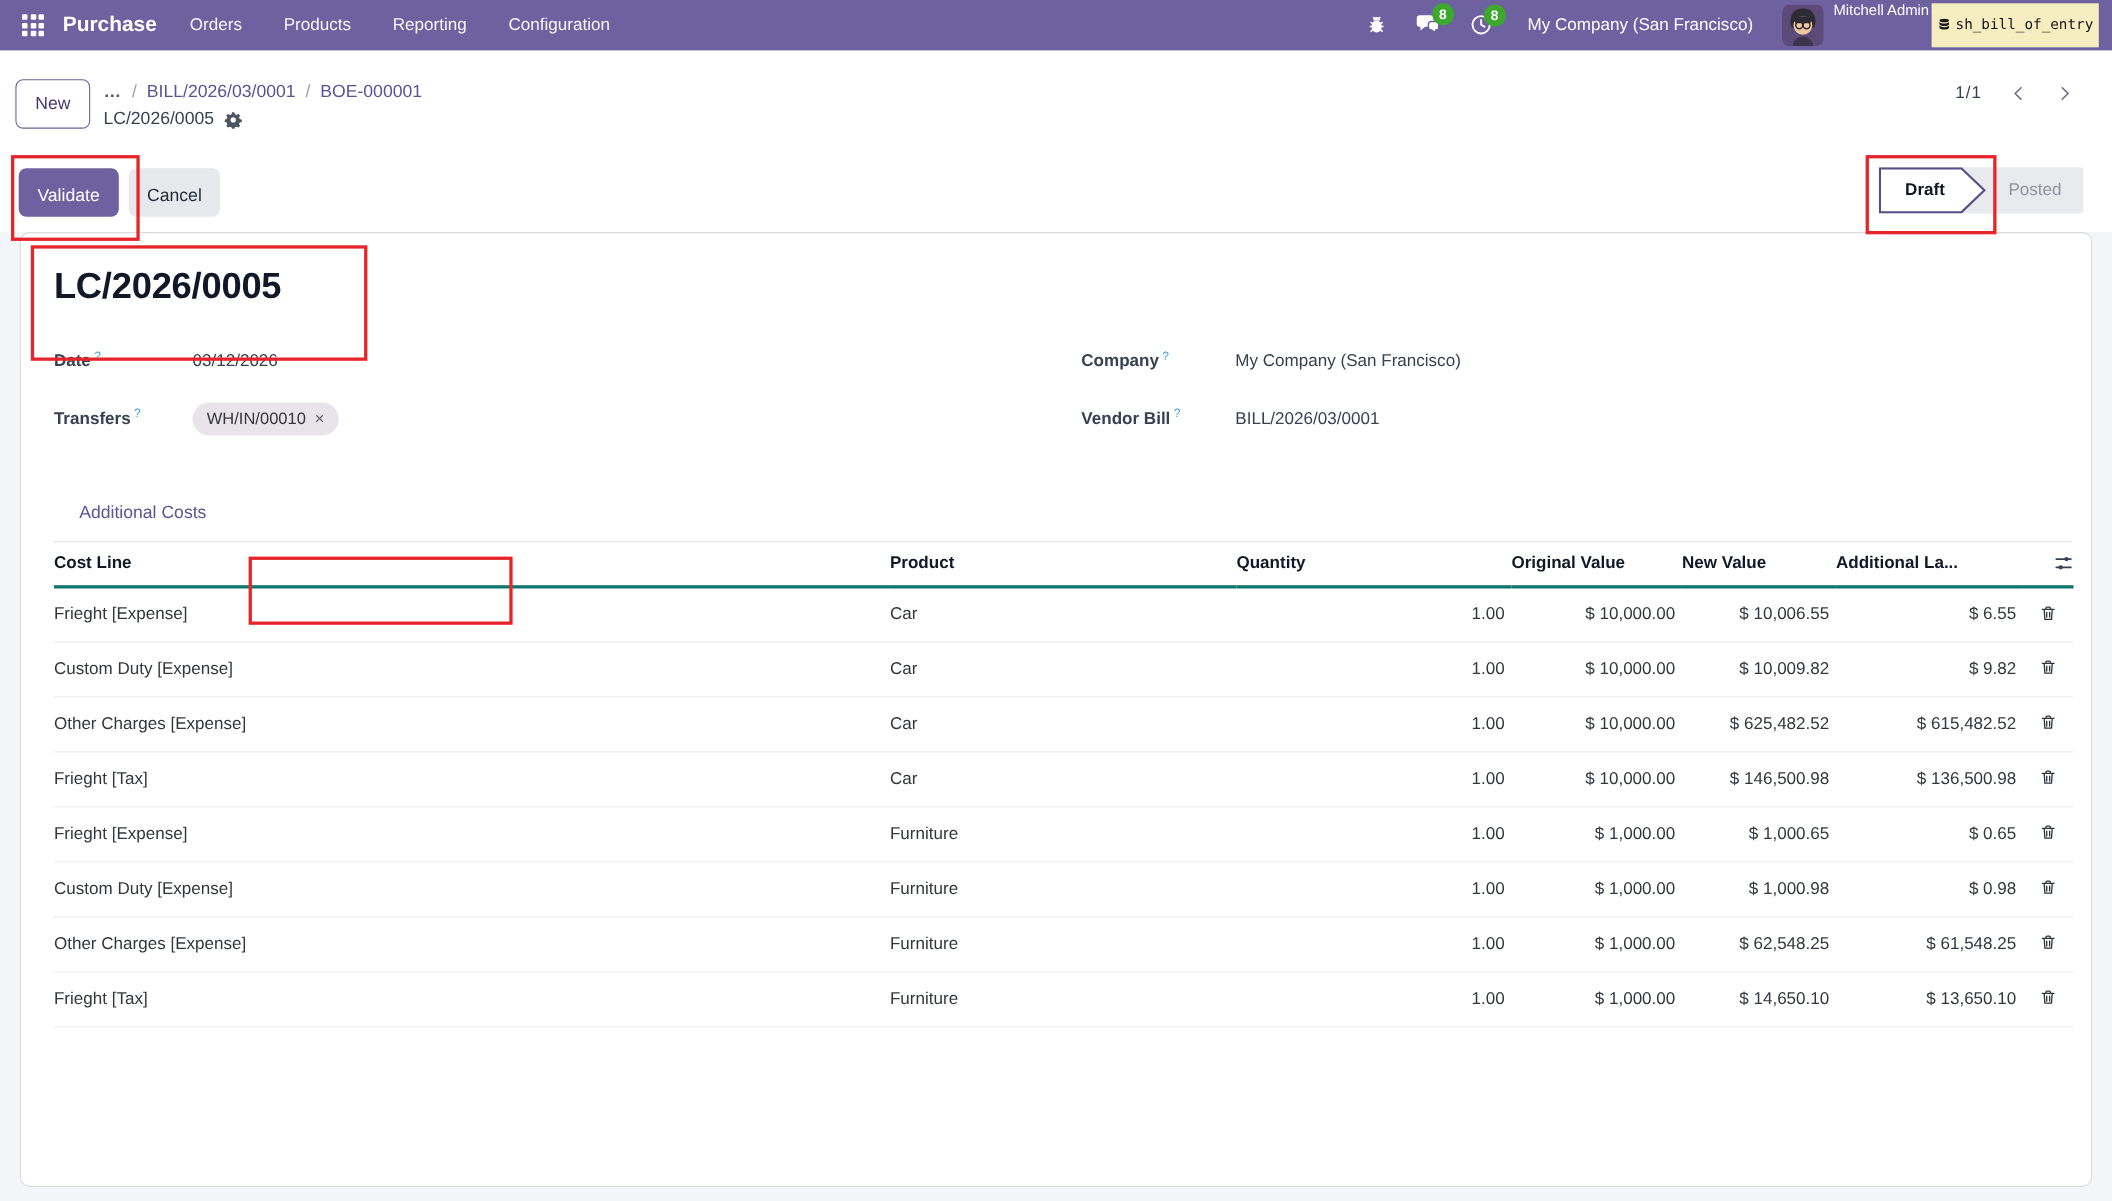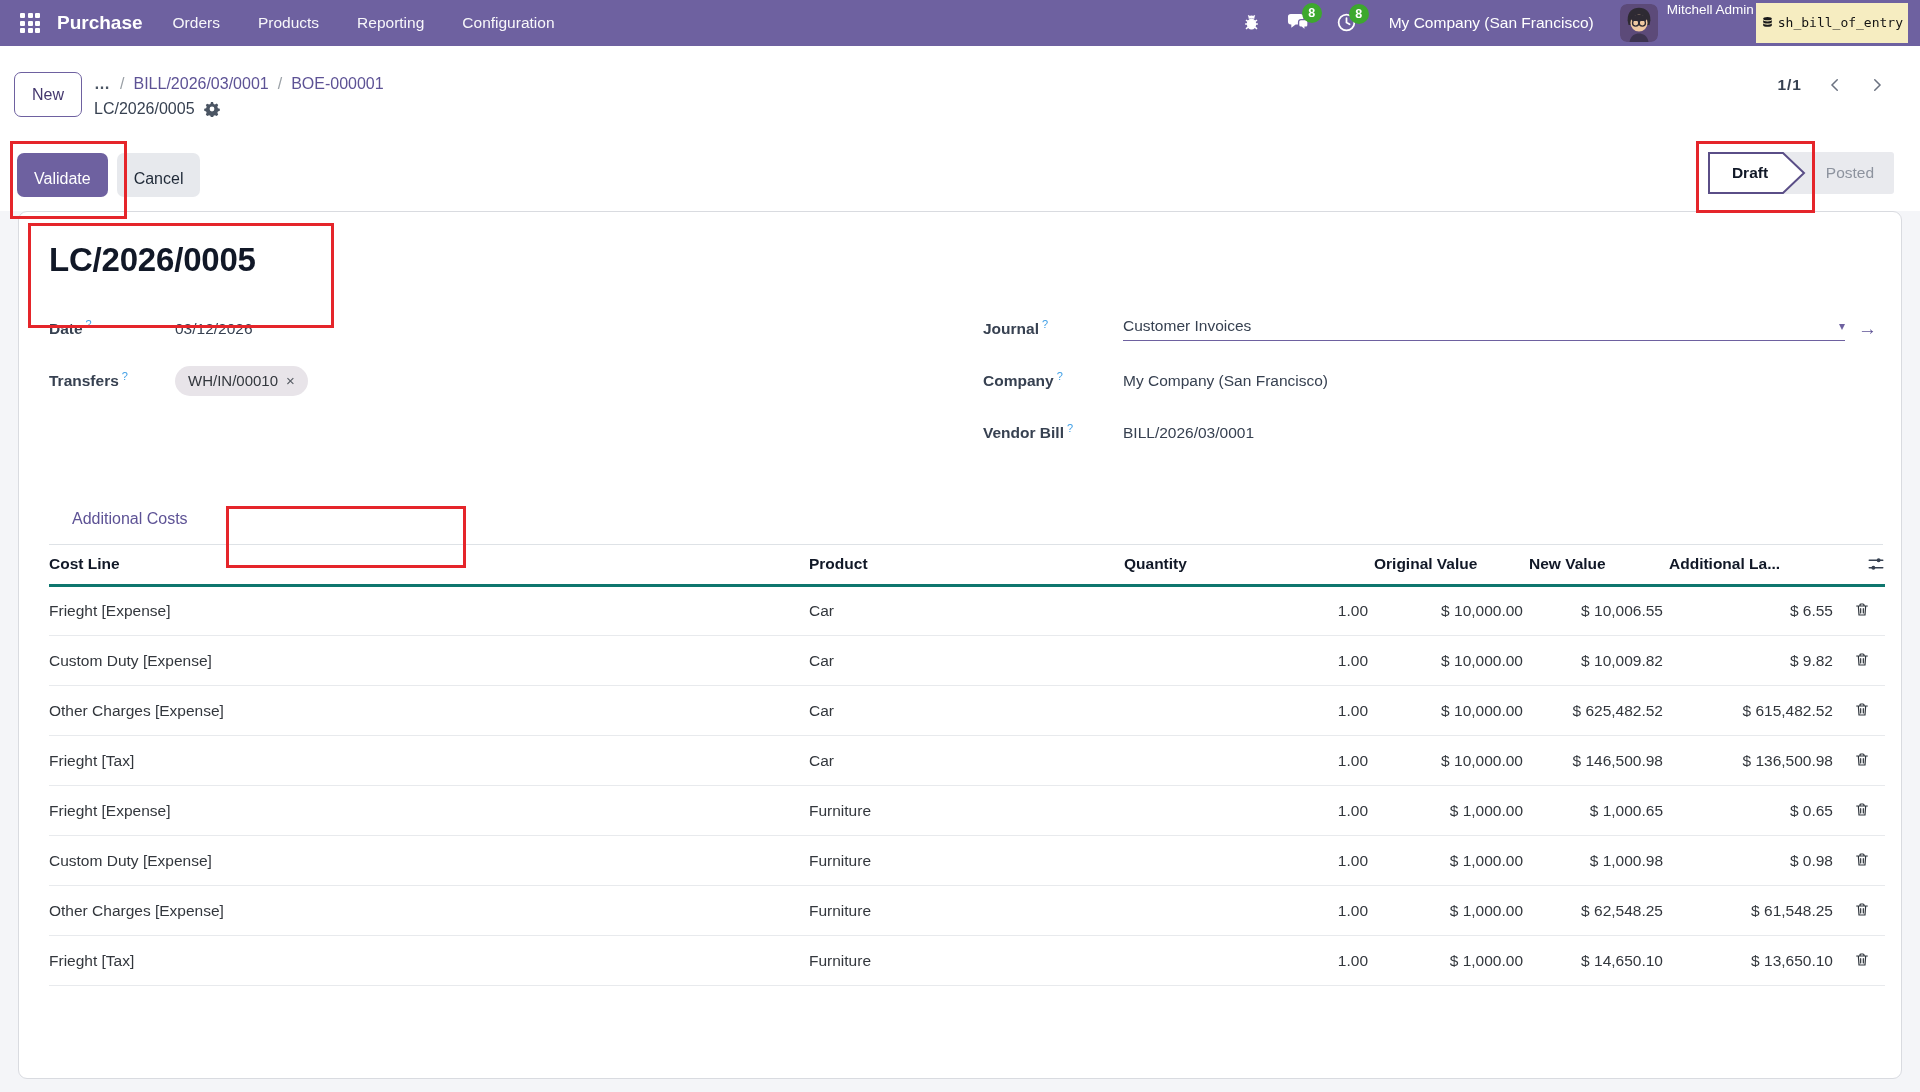--- a/index.html
+++ b/index.html
@@ -45,21 +45,21 @@
     color:#44386e; font-size:16px; font-weight:500; display:flex; align-items:center; cursor:pointer;
     font-family:inherit;
   }
   .breadcrumbs { margin-left:12px; padding-top:1px; }
   .bc-line1 { display:flex; align-items:center; gap:9px; font-size:16px; height:22px; }
   .bc-ellipsis { color:#4b5563; font-weight:700; letter-spacing:1px; cursor:pointer; }
   .bc-sep { color:#9aa0a6; }
   .bc-link { color:#5d5295; cursor:pointer; }
   .bc-line2 { display:flex; align-items:center; gap:9px; margin-top:5px; font-size:16px; color:#374151; }
   .gear-btn { display:flex; align-items:center; cursor:pointer; }
-  .pager { position:absolute; top:30px; right:34px; display:flex; align-items:center; gap:24px;font-weight:bold; }
+  .pager { position:absolute; top:30px; right:34px; display:flex; align-items:center; gap:24px; }
   .pager-count { color:#374151; font-size:15.5px; letter-spacing:1px; }
   .pager-arrow { cursor:pointer; display:flex; align-items:center; }
   .cp-buttons { position:absolute; top:107px; left:17px; display:flex; gap:9px; }
   .btn { height:44px; padding:17px 17px; border:none; border-radius:7px; font-size:16px; font-weight:500; cursor:pointer; font-family:inherit; }
   .btn-primary { background:#6e61a0; color:#fff; }
   .btn-secondary { background:#e7e9ed; color:#1f2937; }
   
   .statusbar { position:absolute; top:106px; right:26px; width:186px; height:42px; background:#e9eaee; border-radius:3px; display:flex; }
   .status-draft { position:relative; width:98px; height:42px; cursor:pointer; }
   .status-draft svg { position:absolute; inset:0; }
@@ -263,32 +263,20 @@
         </span>
         <span class="tag">
           <span>WH/IN/00010</span>
           <span class="tag-x">×</span>
         </span>
       </div>
     </div>
     <div class="col-right">
       <div class="field">
         <span class="f-label">
-          <span>Journal</span><span class="help-sup">?</span>
-        </span>
-        <span class="journal-wrap">
-          <span class="journal-field">
-            <span class="f-value">Customer Invoices</span>
-            <span class="caret">▾</span>
-          </span>
-          <span class="int-link">→</span>
-        </span>
-      </div>
-      <div class="field">
-        <span class="f-label">
           <span>Company</span><span class="help-sup">?</span>
         </span>
         <span class="f-value">My Company (San Francisco)</span>
       </div>
       <div class="field">
         <span class="f-label">
           <span>Vendor Bill</span><span class="help-sup">?</span>
         </span>
         <span class="f-value">BILL/2026/03/0001</span>
       </div>

